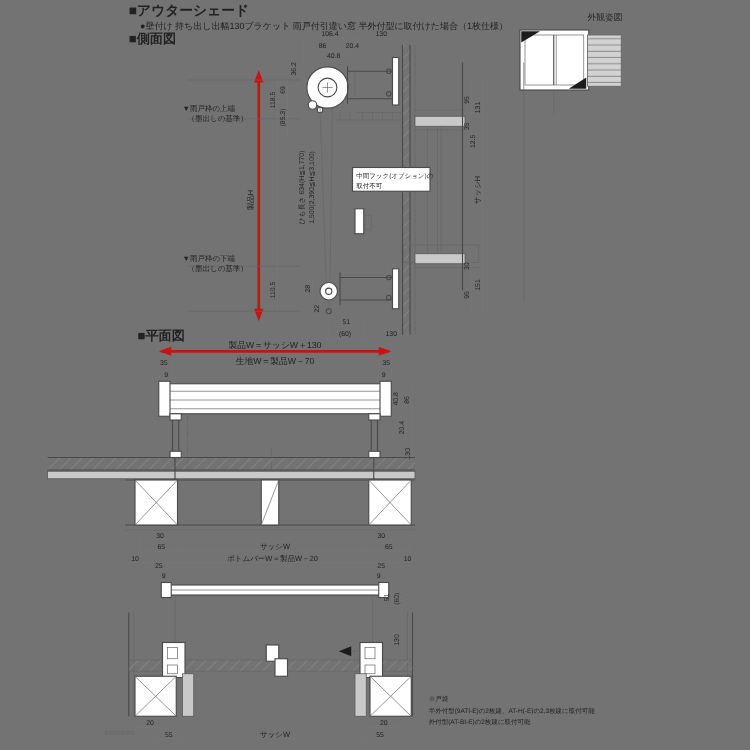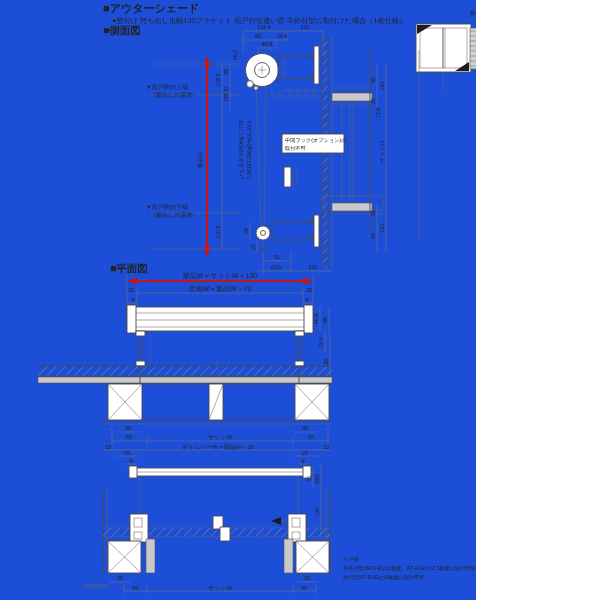--- a/index.html
+++ b/index.html
@@ -1,16 +1,16 @@
 <!DOCTYPE html>
 <html><head>
 <meta charset="utf-8">
 <style>
   html,body{margin:0;padding:0;background:#fff;}
-  .canvas{position:relative;width:476px;height:600px;background:#1d4ed8;overflow:hidden;
+  .canvas{position:relative;width:600px;height:600px;background:#737373;overflow:hidden;
           font-family:"Liberation Sans",sans-serif;}
   svg text{font-family:"Liberation Sans",sans-serif;fill:#222;}
   .hdr{font-size:11px;font-weight:bold;}
   .sub{font-size:7.2px;}
   .sec{font-size:10.5px;font-weight:bold;}
   .tm{font-size:7px;}
   .t6{font-size:6px;}
   .t55{font-size:5.5px;}
   .t5{font-size:5.2px;}
   .t45{font-size:4.6px;fill:#666;}

